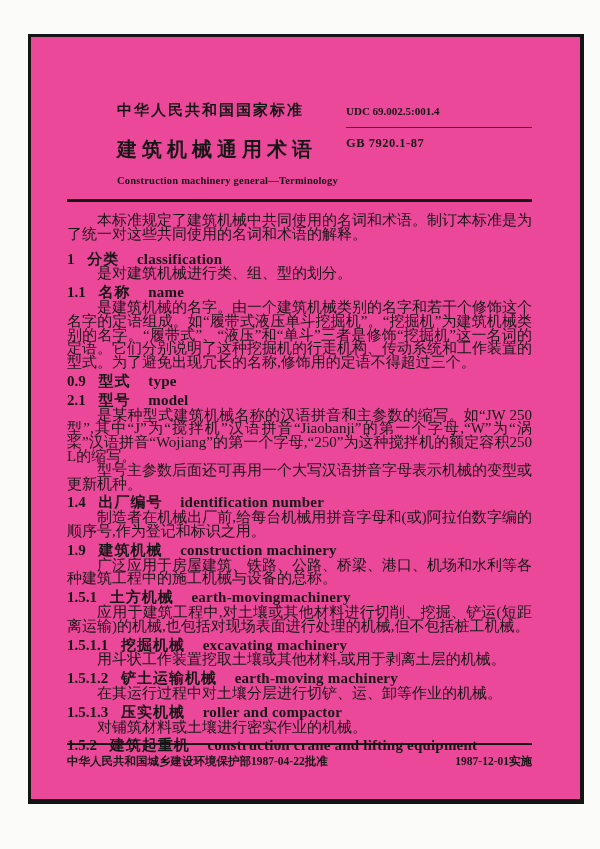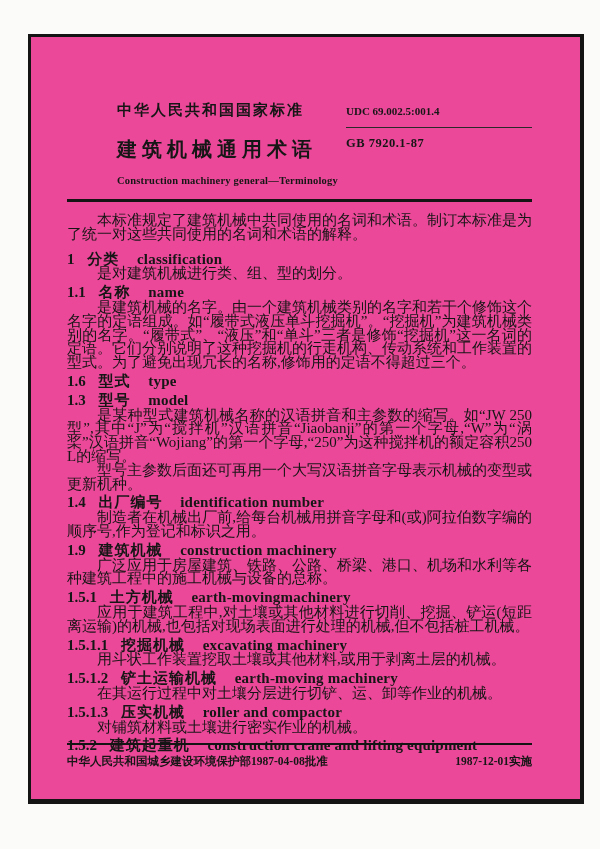--- a/index.html
+++ b/index.html
@@ -96,29 +96,29 @@
       <div class="sec-head">
         <span class="sec-num">1.1</span>
         <span class="sec-zh">名称</span>
         <span class="sec-en">name</span>
       </div>
       <p class="para">是建筑机械的名字。由一个建筑机械类别的名字和若干个修饰这个名字的定语组成。如“履带式液压单斗挖掘机”。“挖掘机”为建筑机械类别的名字。“履带式”、“液压”和“单斗”三者是修饰“挖掘机”这一名词的定语。它们分别说明了这种挖掘机的行走机构、传动系统和工作装置的型式。为了避免出现冗长的名称,修饰用的定语不得超过三个。</p>
     </div>
 
     <div>
       <div class="sec-head">
-        <span class="sec-num">1.6</span>
+        <span class="sec-num">0.9</span>
         <span class="sec-zh">型式</span>
         <span class="sec-en">type</span>
       </div>
     </div>
 
     <div>
       <div class="sec-head">
-        <span class="sec-num">1.3</span>
+        <span class="sec-num">2.1</span>
         <span class="sec-zh">型号</span>
         <span class="sec-en">model</span>
       </div>
       <p class="para">是某种型式建筑机械名称的汉语拼音和主参数的缩写。如“JW 250型”,其中“J”为“搅拌机”汉语拼音“Jiaobanji”的第一个字母,“W”为“涡桨”汉语拼音“Wojiang”的第一个字母,“250”为这种搅拌机的额定容积250 L的缩写。</p>
       <p class="para">型号主参数后面还可再用一个大写汉语拼音字母表示机械的变型或更新机种。</p>
     </div>
 
     <div>
       <div class="sec-head">
         <span class="sec-num">1.4</span>
@@ -179,18 +179,18 @@
         <span class="sec-zh">建筑起重机</span>
         <span class="sec-en">construction crane and lifting equipment</span>
       </div>
     </div>
 
   </div>
 
   <div class="footer">
     <div class="footer-rule"></div>
     <div class="footer-row">
-      <span>中华人民共和国城乡建设环境保护部1987-04-08批准</span>
+      <span>中华人民共和国城乡建设环境保护部1987-04-22批准</span>
       <span>1987-12-01实施</span>
     </div>
   </div>
 
 </div>
 
 </body></html>

